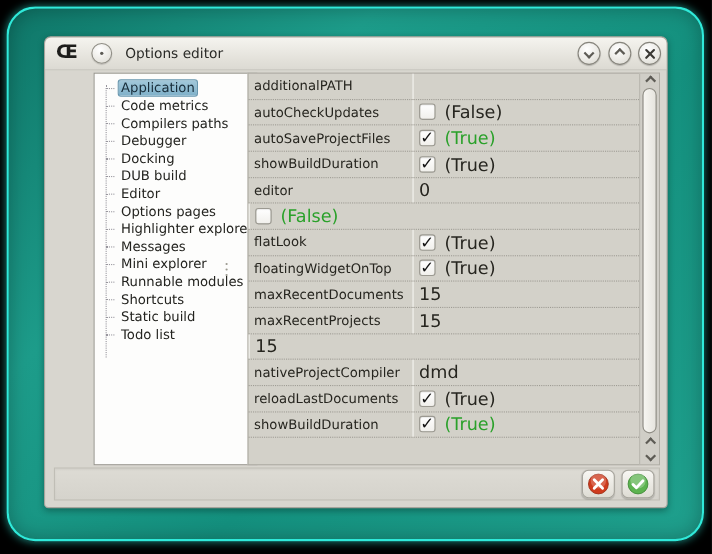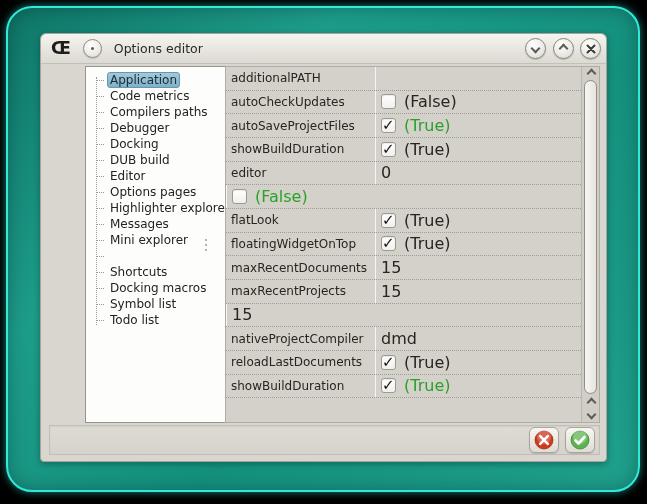--- a/index.html
+++ b/index.html
@@ -154,32 +154,29 @@
       <div class="tree-item">
           <span class="stub"></span>
           <span class="label">Messages</span>
         </div>
       <div class="tree-item">
           <span class="stub"></span>
           <span class="label">Mini explorer</span>
         </div>
       <div class="tree-item">
           <span class="stub"></span>
+          <span class="label">Runnable modules</span>
         </div>
       <div class="tree-item">
           <span class="stub"></span>
           <span class="label">Shortcuts</span>
         </div>
       <div class="tree-item">
           <span class="stub"></span>
-          <span class="label">Docking macros</span>
-        </div>
-      <div class="tree-item">
-          <span class="stub"></span>
-          <span class="label">Symbol list</span>
+          <span class="label">Static build</span>
         </div>
       <div class="tree-item">
           <span class="stub"></span>
           <span class="label">Todo list</span>
         </div>
     </div>
 
     <div class="splitter-grip">
         <i></i>
         <i></i>

